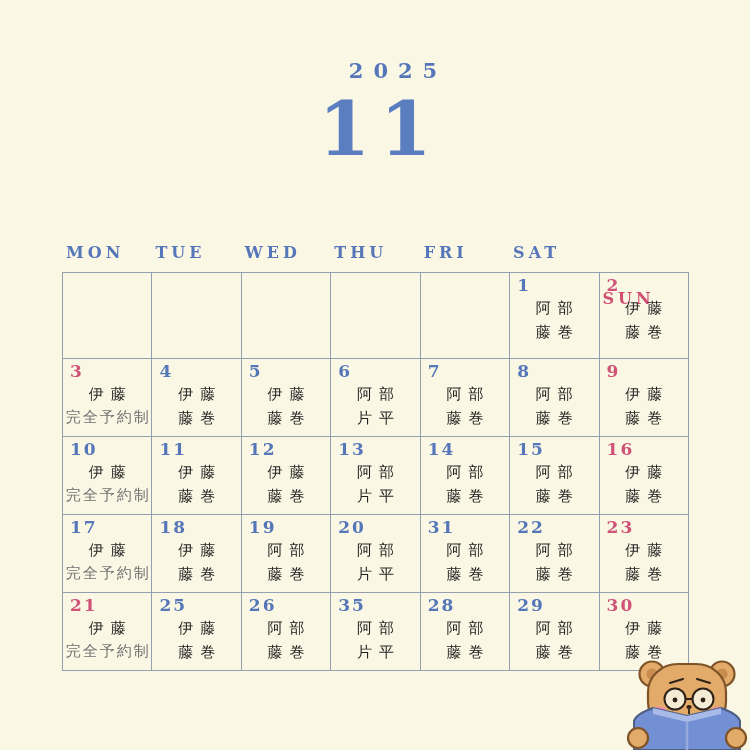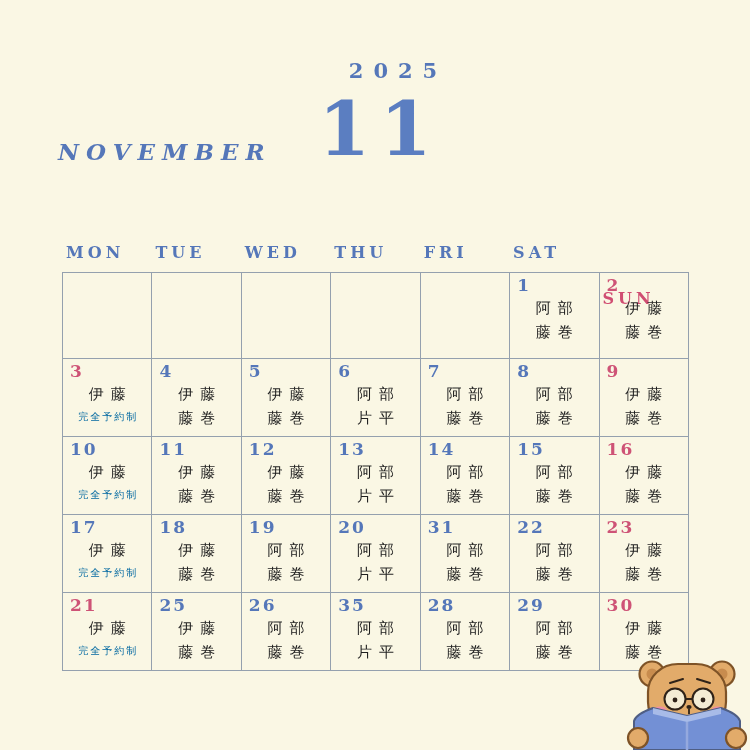--- a/index.html
+++ b/index.html
@@ -45,34 +45,33 @@
     margin:3px 0 1px 7px;
     color:#5577B9; font-size:17px; font-weight:bold; letter-spacing:2px; line-height:1.1;
   }
   .cell .num.pink{ color:#CE5376; }
   .cell .line{
     font-family:Liberation Serif, serif;
     color:#1F1F1F; font-size:15px; letter-spacing:7px; text-indent:7px;
     line-height:24px; white-space:nowrap;
   }
   .cell .line.note{
-    color:#0369a1; font-size:10px; letter-spacing:2px; text-indent:2px; line-height:22px;
+    color:#737373; font-size:15px; letter-spacing:2px; text-indent:2px; line-height:22px;
   }
   .cell span:empty{ display:none; }
   .mascot{
     position:absolute; left:622px; top:658px; width:130px; height:92px; z-index:5;
   }
 </style>
 </head>
 <body>
 
 <div id="page">
 
   <div class="year">2025</div>
-  <div class="month-name">NOVEMBER</div>
   <div class="month-num">11</div>
 
   <div class="weekdays">
     <div class="wd">MON</div>
     <div class="wd">TUE</div>
     <div class="wd">WED</div>
     <div class="wd">THU</div>
     <div class="wd">FRI</div>
     <div class="wd">SAT</div>
     <div class="wd pink">SUN</div>

